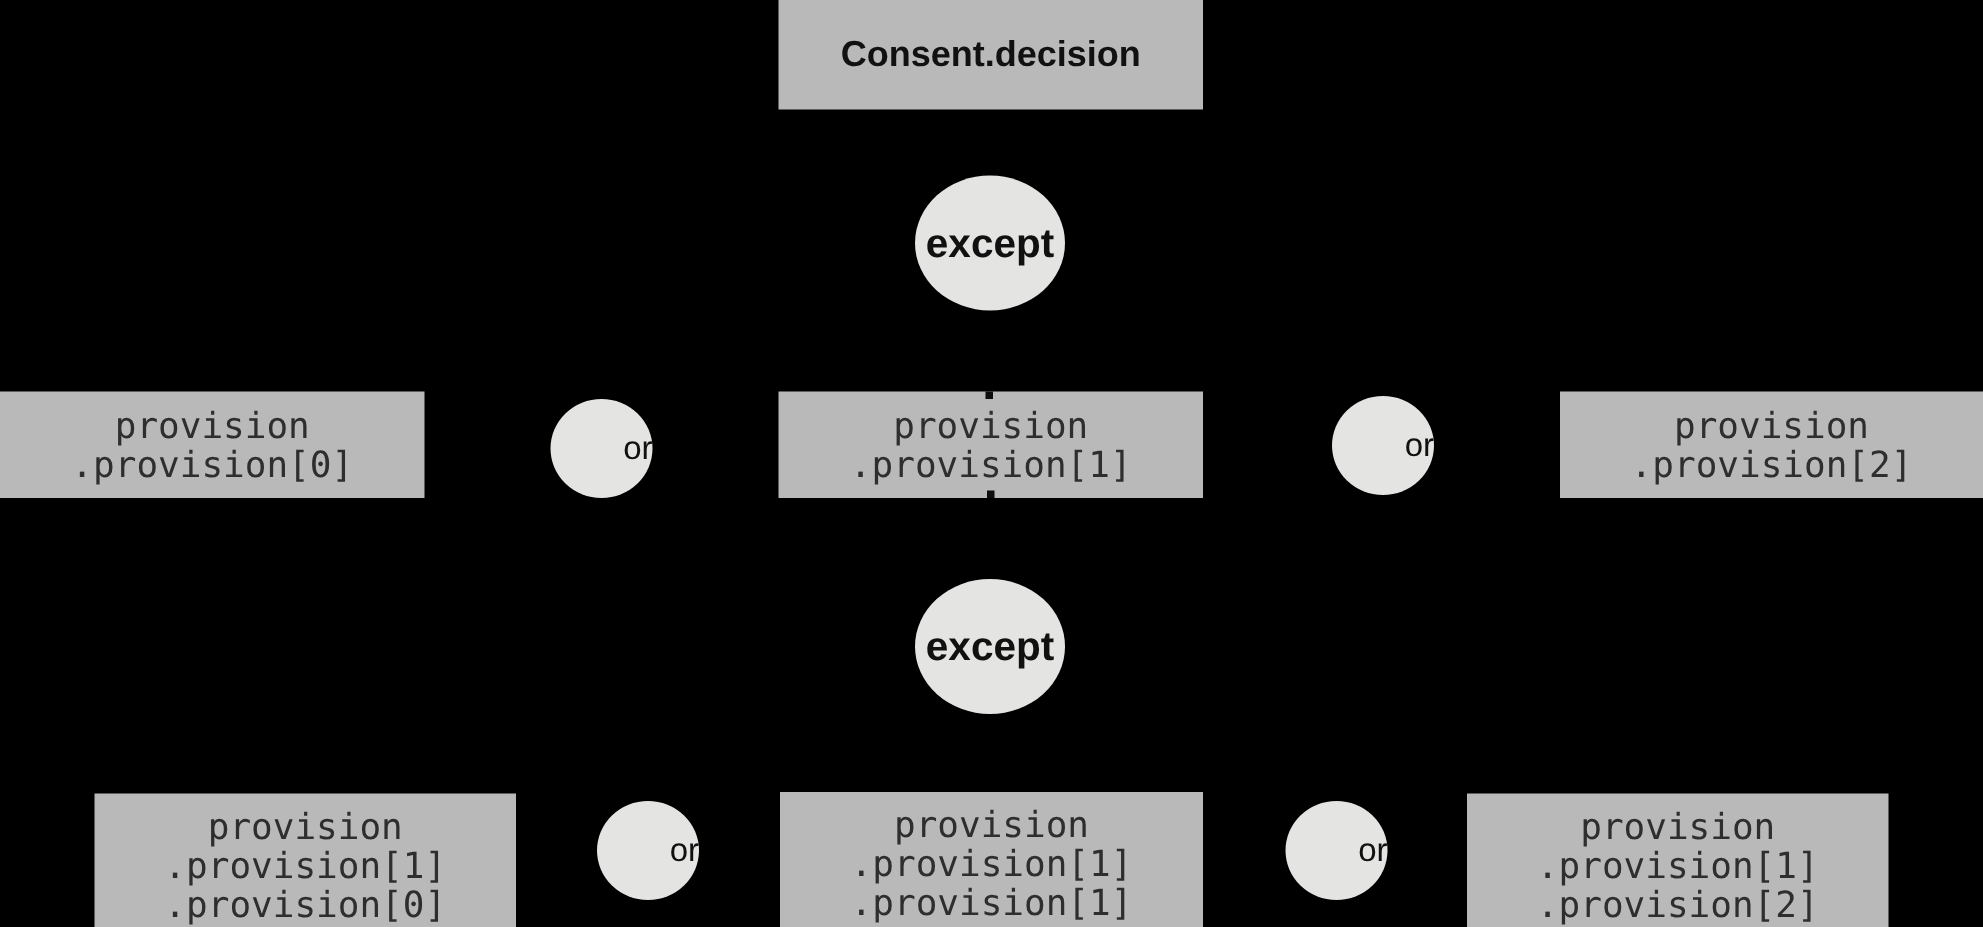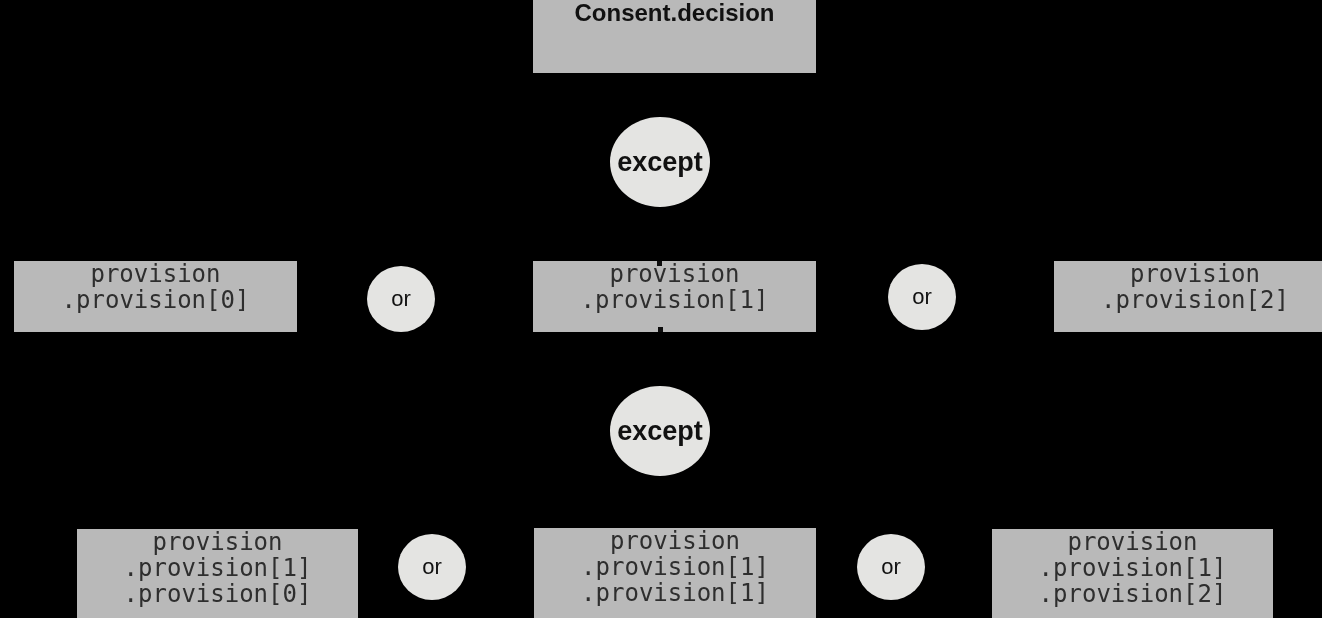--- a/index.html
+++ b/index.html
@@ -11,36 +11,36 @@
   }
   html,body{margin:0;padding:0;}
   body{
     width:1322px;height:618px;overflow:hidden;position:relative;
     background:var(--bg);
     font-family:"Liberation Sans", sans-serif;
   }
   .canvas{position:absolute;left:0;top:0;width:1322px;height:618px;}
   .gbox{
     position:absolute;background:var(--node-fill);
-    display:flex;flex-direction:column;align-items:center;justify-content:flex-start;
+    display:flex;flex-direction:column;align-items:center;justify-content:center;
     font-family:"DejaVu Sans Mono", monospace;
     font-size:24px;line-height:26px;color:var(--node-text);
-    text-align:center;white-space:pre;margin-left:14px;
+    text-align:center;white-space:pre;
   }
   .rootbox{
     font-family:"Liberation Sans", sans-serif;
     font-weight:bold;font-size:24px;color:var(--label-text);
   }
   .ellipse{
     position:absolute;background:var(--op-fill);border-radius:50%;
     display:flex;align-items:center;justify-content:center;
     color:var(--label-text);
   }
   .except{width:100px;height:90px;font-weight:bold;font-size:27px;}
-  .or{width:68px;height:66px;font-size:22px;}
+  .or{width:68px;height:66px;font-size:22px;justify-content:flex-end;}
   .dot{position:absolute;width:5px;height:5px;background:#0d0d0d;}
 </style>
 </head>
 <body>
 
 <div class="canvas">
 
   <div class="gbox rootbox" style="left:519px;top:0;width:283px;height:73px;">
     <div>Consent.decision</div>
   </div>

